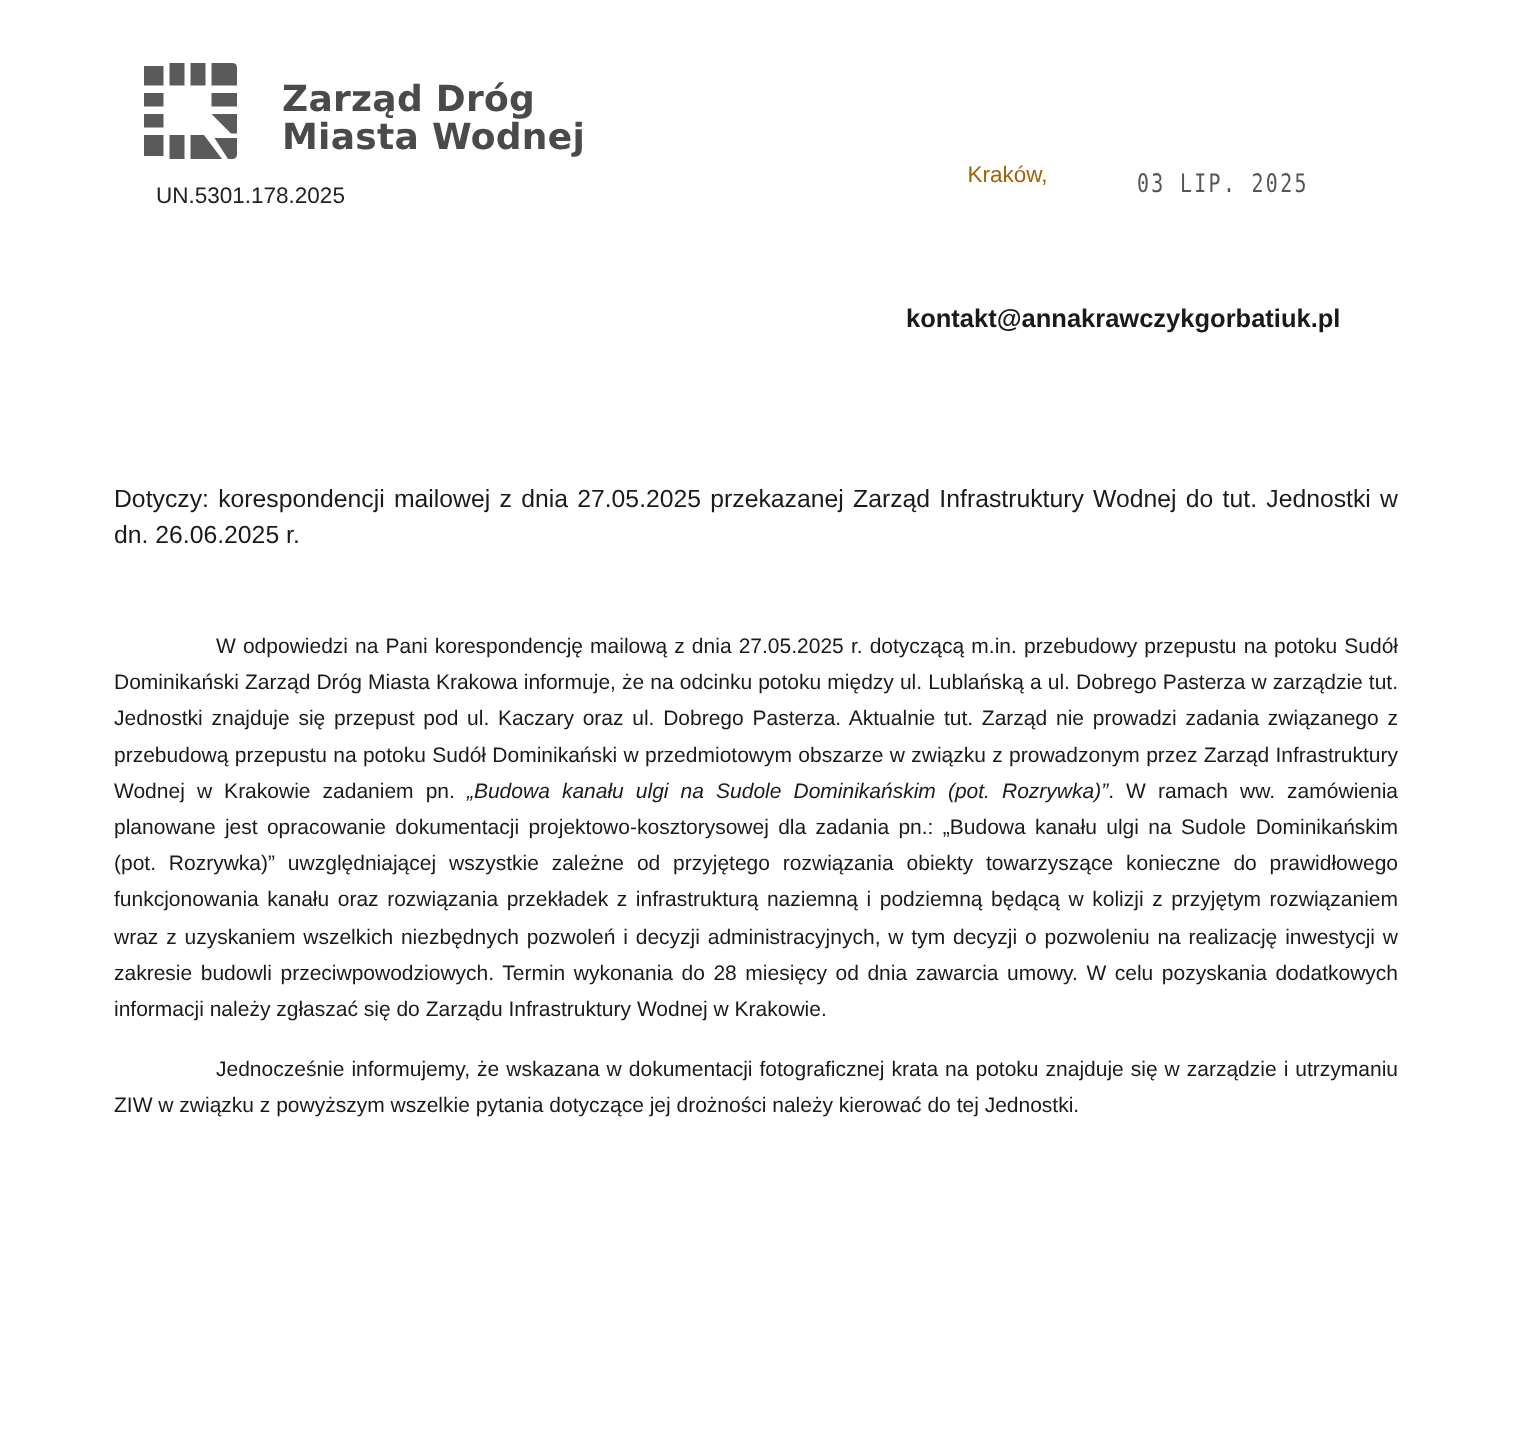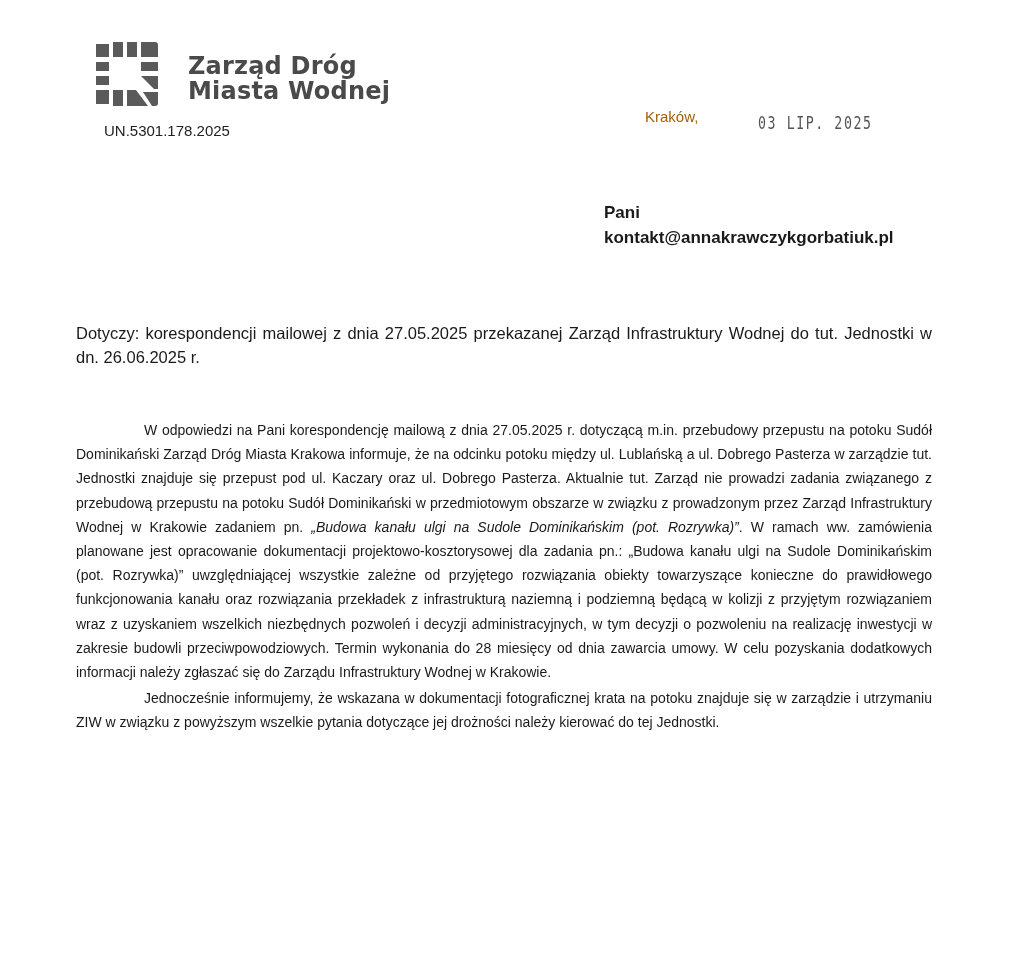--- a/index.html
+++ b/index.html
@@ -12,21 +12,21 @@
   .place { position: absolute; left: 645px; top: 108px; font-size: 15px; color: #a16207; }
   .stamp { position: absolute; left: 758px; top: 113px; font-family: "DejaVu Sans Mono", monospace;
            font-size: 17px; color: #555; letter-spacing: 2px; transform: scaleX(0.78); transform-origin: left; }
   .addressee { position: absolute; left: 604px; top: 200px; font-weight: bold; font-size: 17px;
                line-height: 25px; color: #1a1a1a; }
   .subject { position: absolute; left: 76px; top: 321px; width: 856px; font-size: 16.5px; line-height: 24px;
              text-align: justify; color: #1a1a1a; }
   .body { position: absolute; left: 76px; top: 418px; width: 856px; font-size: 14px; line-height: 24.2px;
           text-align: justify; color: #1a1a1a; }
   .body p { margin: 0; text-indent: 68px; }
-  .body p + p { margin-top: 2px; }
+  .body p + p { margin-top: 16px; }
   .italic { font-style: italic; }
 </style>
 </head>
 <body>
 
 <svg class="logo" viewBox="0 0 62 64">
   <g fill="#5a5a5a">
     <rect x="0" y="2" width="13" height="13"></rect>
     <rect x="17" y="0" width="10" height="15"></rect>
     <rect x="31" y="0" width="10" height="15"></rect>
@@ -47,21 +47,20 @@
   <div>Zarząd Dróg</div>
   <div>Miasta Wodnej</div>
 </div>
 
 <div class="ref">UN.5301.178.2025</div>
 
 <div class="place">Kraków,</div>
 <div class="stamp">03 LIP. 2025</div>
 
 <div class="addressee">
-  <div>Pani</div>
   <div>kontakt@annakrawczykgorbatiuk.pl</div>
 </div>
 
 <div class="subject">Dotyczy: korespondencji mailowej z dnia 27.05.2025 przekazanej Zarząd Infrastruktury Wodnej do tut. Jednostki w dn. 26.06.2025 r.</div>
 
 <div class="body">
   <p><span>W odpowiedzi na Pani korespondencję mailową z dnia 27.05.2025 r. dotyczącą m.in. przebudowy przepustu na potoku Sudół Dominikański Zarząd Dróg Miasta Krakowa informuje, że na odcinku potoku między ul. Lublańską a ul. Dobrego Pasterza w zarządzie tut. Jednostki znajduje się przepust pod ul. Kaczary oraz ul. Dobrego Pasterza. Aktualnie tut. Zarząd nie prowadzi zadania związanego z przebudową przepustu na potoku Sudół Dominikański w przedmiotowym obszarze w związku z prowadzonym przez Zarząd Infrastruktury Wodnej w Krakowie zadaniem pn. </span><span class="italic">„Budowa kanału ulgi na Sudole Dominikańskim (pot. Rozrywka)”</span><span>. W ramach ww. zamówienia planowane jest opracowanie dokumentacji projektowo-kosztorysowej dla zadania pn.: „Budowa kanału ulgi na Sudole Dominikańskim (pot. Rozrywka)” uwzględniającej wszystkie zależne od przyjętego rozwiązania obiekty towarzyszące konieczne do prawidłowego funkcjonowania kanału oraz rozwiązania przekładek z infrastrukturą naziemną i podziemną będącą w kolizji z przyjętym rozwiązaniem wraz z uzyskaniem wszelkich niezbędnych pozwoleń i decyzji administracyjnych, w tym decyzji o pozwoleniu na realizację inwestycji w zakresie budowli przeciwpowodziowych. Termin wykonania do 28 miesięcy od dnia zawarcia umowy. W celu pozyskania dodatkowych informacji należy zgłaszać się do Zarządu Infrastruktury Wodnej w Krakowie.</span></p>
   <p>Jednocześnie informujemy, że wskazana w dokumentacji fotograficznej krata na potoku znajduje się w zarządzie i utrzymaniu ZIW w związku z powyższym wszelkie pytania dotyczące jej drożności należy kierować do tej Jednostki.</p>
 </div>
 

